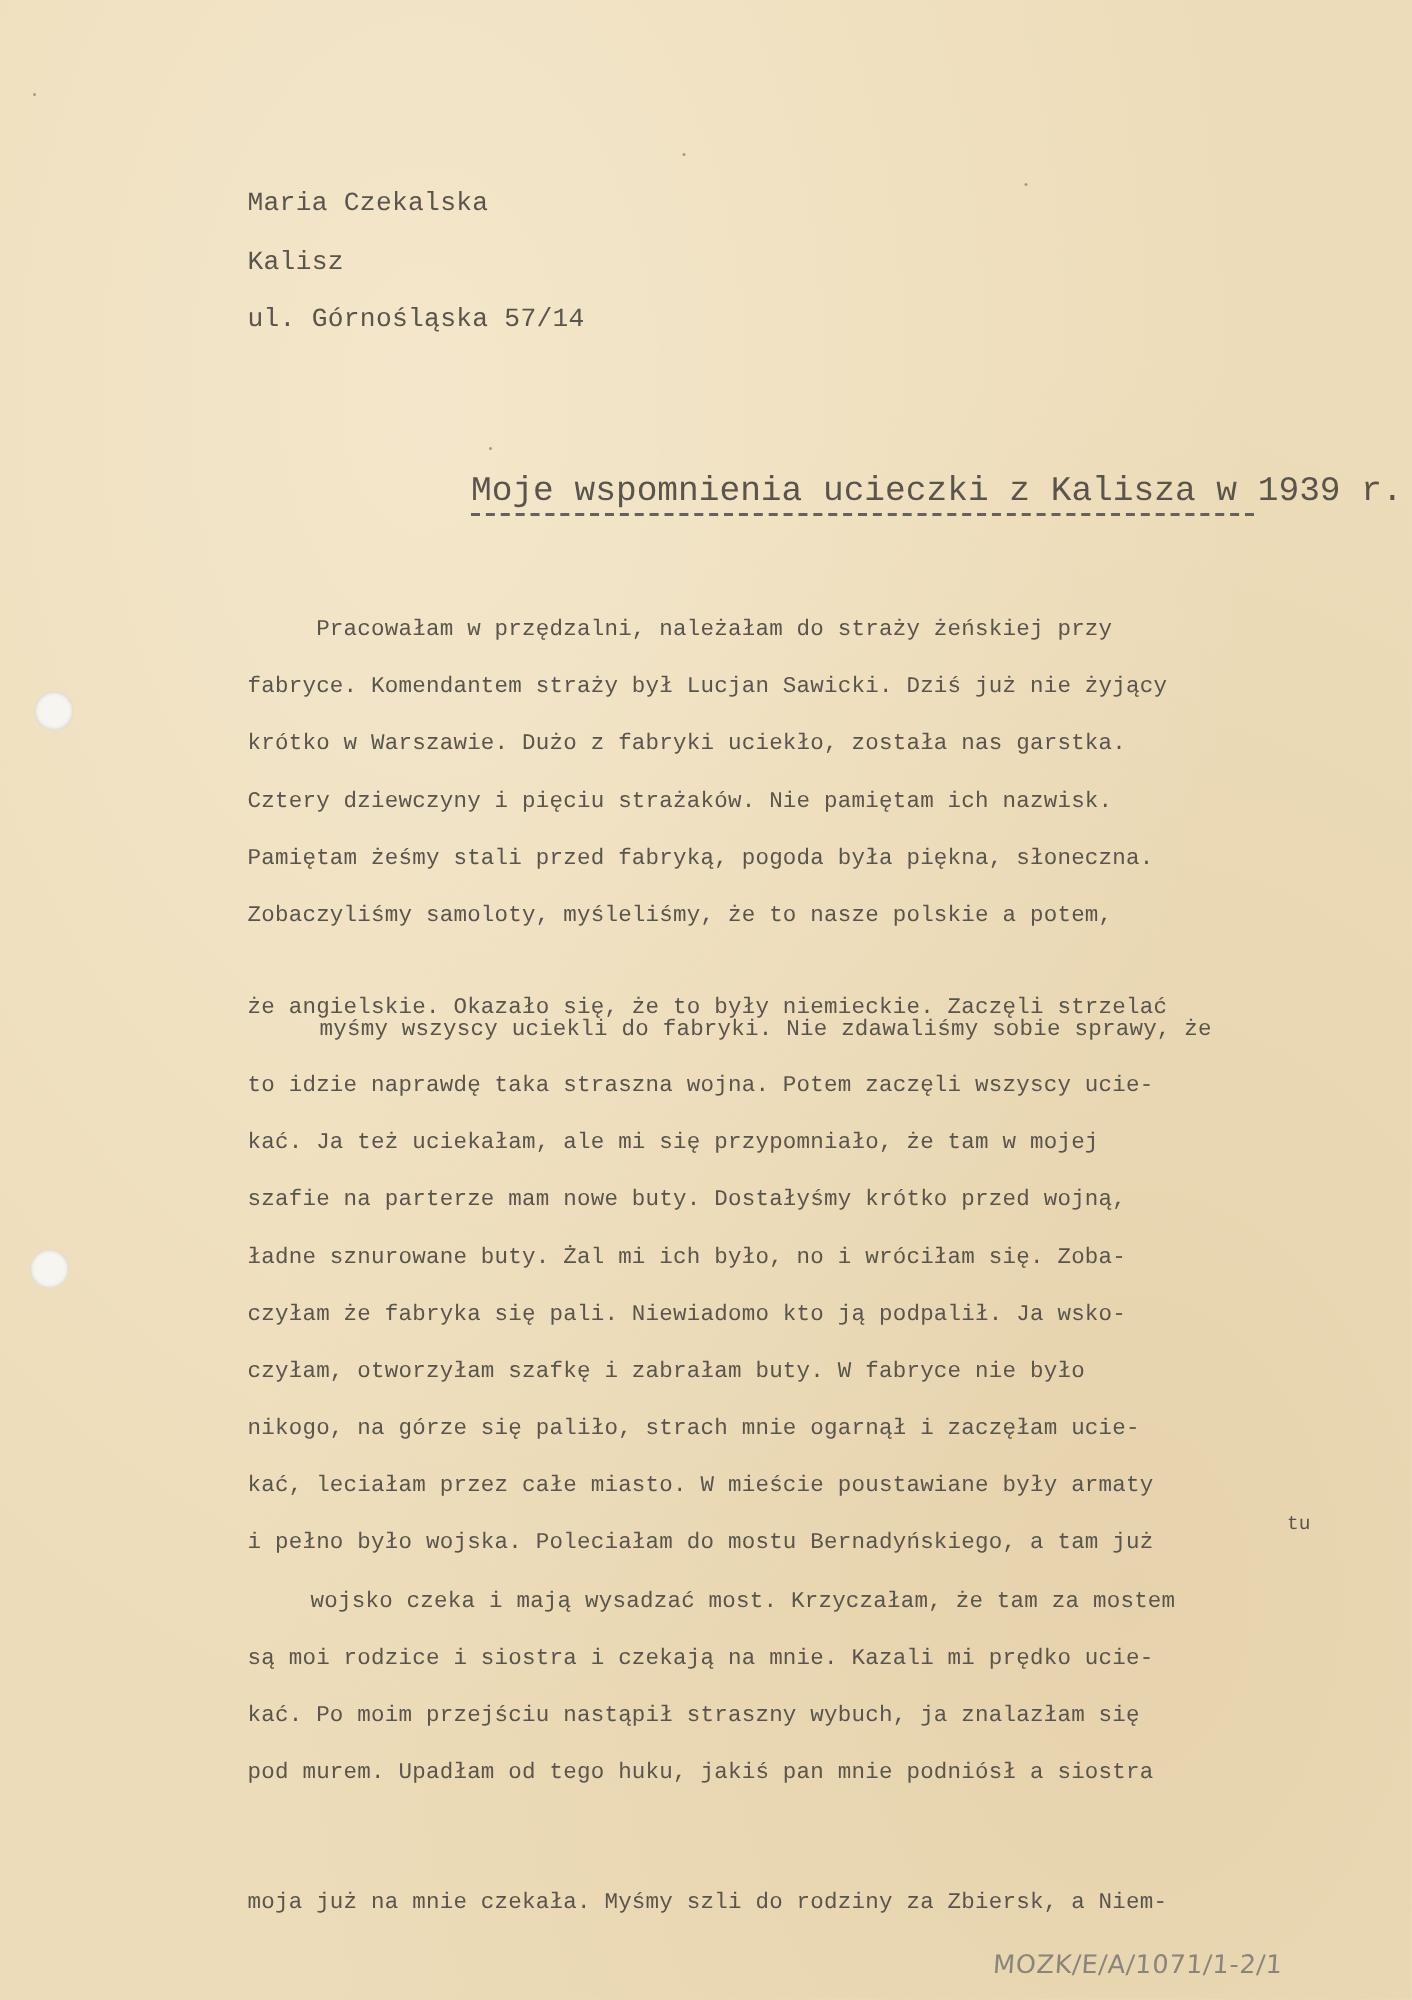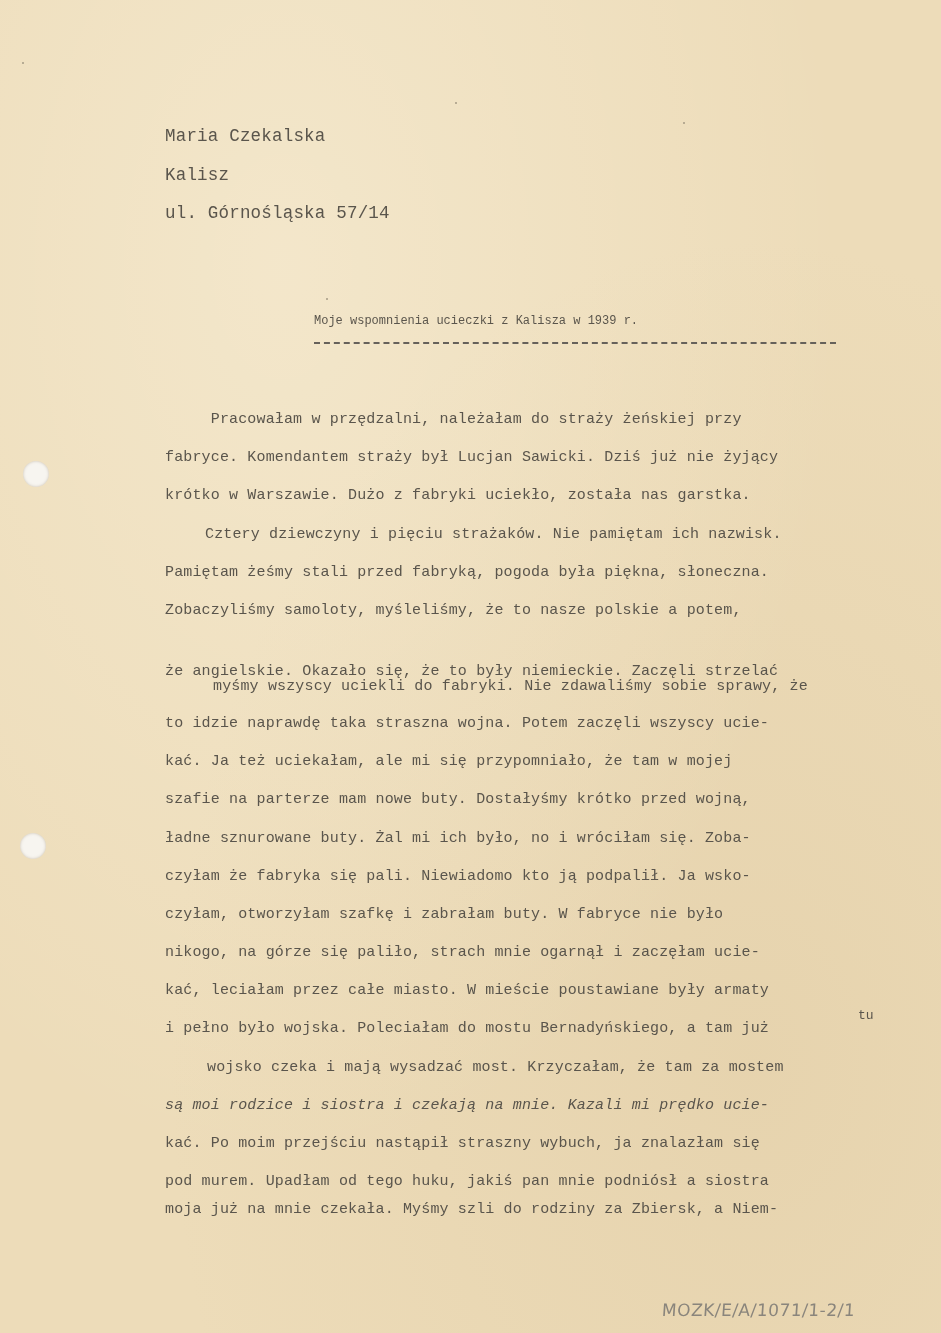--- a/index.html
+++ b/index.html
@@ -35,21 +35,21 @@
       position: absolute;
       left: 165px;
       font-size: 17.5px;
       letter-spacing: 0.2px;
       white-space: pre;
     }
     .title {
       position: absolute;
       left: 314px;
       top: 314px;
-      font-size: 12px;
+      font-size: 23px;
       white-space: pre;
     }
     .title-underline {
       position: absolute;
       left: 314px;
       top: 342px;
       width: 522px;
       height: 0;
       border-top: 2px dashed #66615a;
     }
@@ -103,37 +103,37 @@
     <div class="addr-line" style="top:203px;">ul. Górnośląska 57/14</div>
   </div>
 
   <div class="title">Moje wspomnienia ucieczki z Kalisza w 1939 r.</div>
   <div class="title-underline"></div>
 
   <div>
     <div class="body-line" style="top:411px;">     Pracowałam w przędzalni, należałam do straży żeńskiej przy</div>
     <div class="body-line" style="top:449px;">fabryce. Komendantem straży był Lucjan Sawicki. Dziś już nie żyjący</div>
     <div class="body-line" style="top:487px;">krótko w Warszawie. Dużo z fabryki uciekło, została nas garstka.</div>
-    <div class="body-line" style="top:526px;margin-left:40px;">Cztery dziewczyny i pięciu strażaków. Nie pamiętam ich nazwisk.</div>
+    <div class="body-line" style="top:526px;">Cztery dziewczyny i pięciu strażaków. Nie pamiętam ich nazwisk.</div>
     <div class="body-line" style="top:564px;">Pamiętam żeśmy stali przed fabryką, pogoda była piękna, słoneczna.</div>
     <div class="body-line" style="top:602px;">Zobaczyliśmy samoloty, myśleliśmy, że to nasze polskie a potem,</div>
     <div class="body-line" style="top:640px;margin-top:23px;">że angielskie. Okazało się, że to były niemieckie. Zaczęli strzelać</div>
     <div class="body-line" style="top:678px;margin-left:48px;">myśmy wszyscy uciekli do fabryki. Nie zdawaliśmy sobie sprawy, że</div>
     <div class="body-line" style="top:715px;">to idzie naprawdę taka straszna wojna. Potem zaczęli wszyscy ucie-</div>
     <div class="body-line" style="top:753px;">kać. Ja też uciekałam, ale mi się przypomniało, że tam w mojej</div>
     <div class="body-line" style="top:791px;">szafie na parterze mam nowe buty. Dostałyśmy krótko przed wojną,</div>
     <div class="body-line" style="top:830px;">ładne sznurowane buty. Żal mi ich było, no i wróciłam się. Zoba-</div>
     <div class="body-line" style="top:868px;">czyłam że fabryka się pali. Niewiadomo kto ją podpalił. Ja wsko-</div>
     <div class="body-line" style="top:906px;">czyłam, otworzyłam szafkę i zabrałam buty. W fabryce nie było</div>
     <div class="body-line" style="top:944px;">nikogo, na górze się paliło, strach mnie ogarnął i zaczęłam ucie-</div>
     <div class="body-line" style="top:982px;">kać, leciałam przez całe miasto. W mieście poustawiane były armaty</div>
     <div class="body-line" style="top:1020px;">i pełno było wojska. Poleciałam do mostu Bernadyńskiego, a tam już</div>
     <div class="body-line" style="top:1059px;margin-left:42px;">wojsko czeka i mają wysadzać most. Krzyczałam, że tam za mostem</div>
-    <div class="body-line" style="top:1097px;font-style:italic;">są moi rodzice i siostra i czekają na mnie. Kazali mi prędko ucie-</div>
+    <div class="body-line" style="top:1097px;">są moi rodzice i siostra i czekają na mnie. Kazali mi prędko ucie-</div>
     <div class="body-line" style="top:1135px;">kać. Po moim przejściu nastąpił straszny wybuch, ja znalazłam się</div>
     <div class="body-line" style="top:1173px;">pod murem. Upadłam od tego huku, jakiś pan mnie podniósł a siostra</div>
-    <div class="body-line" style="top:1201px;">moja już na mnie czekała. Myśmy szli do rodziny za Zbiersk, a Niem-</div>
+    <div class="body-line" style="top:1260px;">moja już na mnie czekała. Myśmy szli do rodziny za Zbiersk, a Niem-</div>
 
     <div class="correction" style="left:858px; top:1008px;">tu</div>
   </div>
 
   <div class="signature">MOZK/E/A/1071/1-2/1</div>
 </div>
 
 </body></html>

